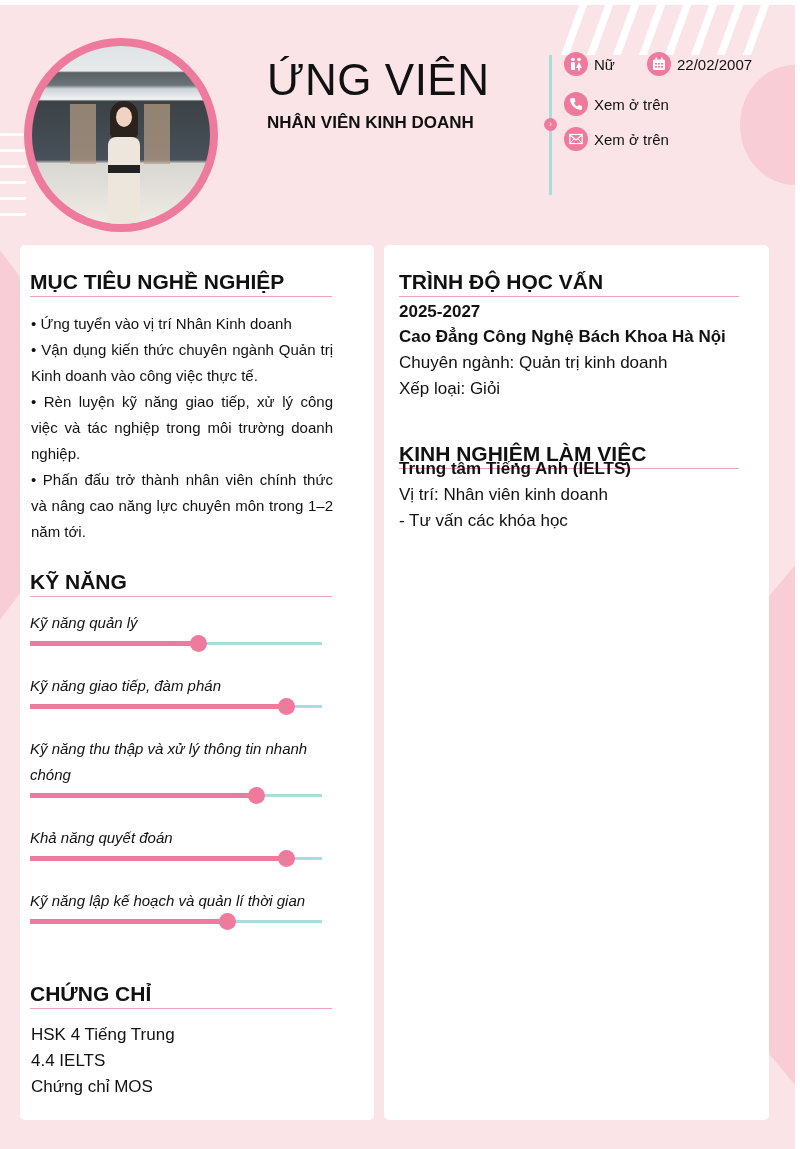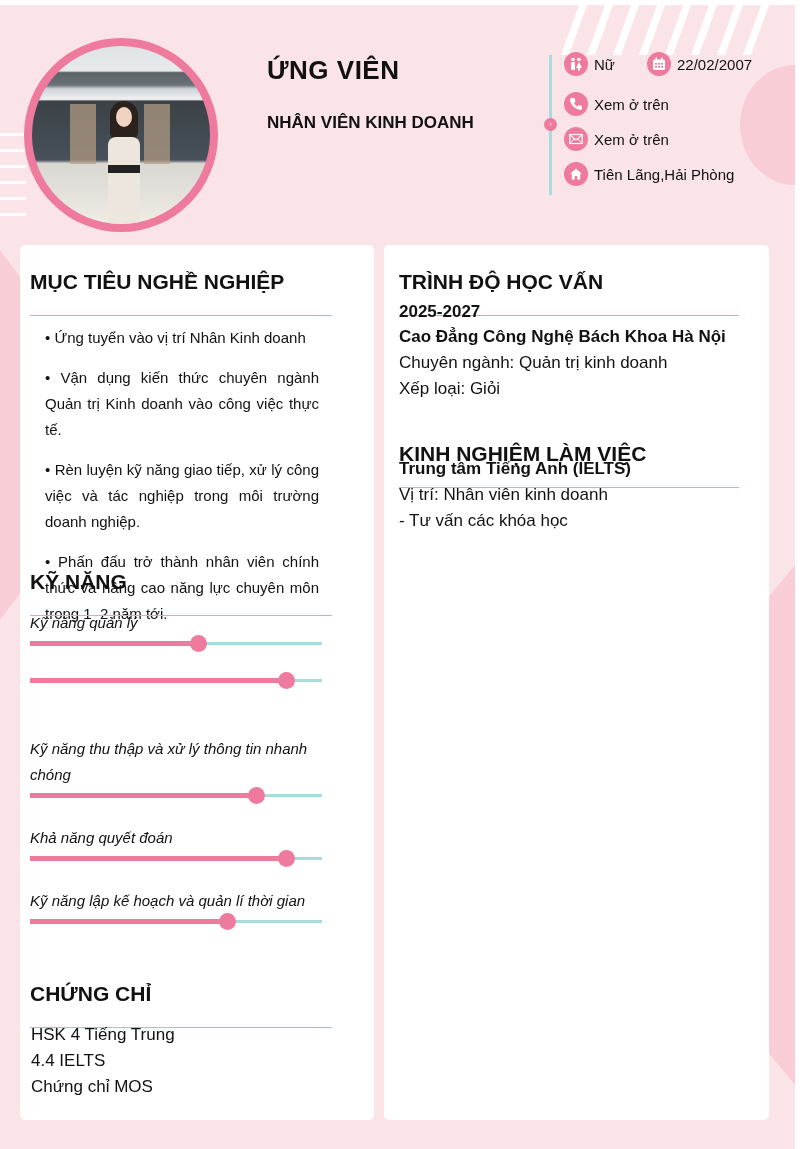--- a/index.html
+++ b/index.html
@@ -21,36 +21,36 @@
             background:#ee7a9d; }
   .avatar-inner { position:absolute; left:8px; top:8px; width:178px; height:178px; border-radius:50%; overflow:hidden;
                   background:linear-gradient(#dfe3e6 0%, #e8eaec 14%, #5a6266 15%, #6c7379 22%, #cdd2d6 24%, #f1f2f3 30%, #3b4347 31%, #48505a 64%, #d9d7d2 66%, #efebe5 100%); }
   .avatar-pillar { position:absolute; top:58px; width:26px; height:60px; background:#b79e86; opacity:.7; }
   .avatar-person { position:absolute; left:72px; top:55px; width:40px; height:125px; }
   .avatar-hair { position:absolute; left:6px; top:0; width:28px; height:38px; border-radius:14px 14px 6px 6px; background:#2b211d; }
   .avatar-face { position:absolute; left:12px; top:6px; width:16px; height:20px; border-radius:50%; background:#f1d3c3; }
   .avatar-dress { position:absolute; left:4px; top:36px; width:32px; height:90px; border-radius:8px 8px 2px 2px; background:#ece6dc; }
   .avatar-belt { position:absolute; left:4px; top:64px; width:32px; height:8px; background:#222; }
   
-  .name { position:absolute; left:267px; top:50px; font-size:26px; font-weight:bold; letter-spacing:0.5px; }
+  .name { position:absolute; left:267px; top:50px; font-size:44px; font-weight:normal; letter-spacing:0.5px; }
   .role { position:absolute; left:267px; top:108px; font-size:17px; font-weight:bold; }
   .contact-rail { position:absolute; left:549px; top:50px; width:3px; height:140px; background:#a8dcdd; }
   .contact-dot { position:absolute; left:544px; top:113px; width:13px; height:13px; border-radius:50%; background:#ee7a9d;
                  color:#fbe4e7; font-size:9px; line-height:13px; text-align:center; }
   .contact { position:absolute; display:flex; align-items:center; font-size:15px; color:#111; }
   .cicon { width:24px; height:24px; border-radius:50%; background:#ee7a9d; margin-right:6px; display:flex;
            align-items:center; justify-content:center; }
   .cicon svg { width:14px; height:14px; }
   
   .card { position:absolute; background:#fff; border-radius:5px; }
   .card-left { left:20px; top:240px; width:354px; height:875px; }
   .card-right { left:384px; top:240px; width:385px; height:875px; }
-  .h2 { position:absolute; font-size:21px; font-weight:bold; color:#111; border-bottom:1px solid #e7a3bf; padding-bottom:21px; }
+  .h2 { position:absolute; font-size:21px; font-weight:bold; color:#111; border-bottom:1px solid #e7a3bf; padding-bottom:2px; }
   .para { position:absolute; font-size:15px; line-height:26px; text-align:justify; }
-  .para p { margin:14px; }
+  .para p { margin:0; }
   .skill { position:absolute; left:10px; width:292px;font-style:italic; }
   .skill-label { font-size:15px; line-height:26px; }
   .track { position:relative; height:3px; background:#a8dcdd; margin-top:6px; }
   .fill { position:absolute; left:0; top:-1px; height:5px; background:#ee7a9d; }
   .thumb { position:absolute; top:-7px; width:17px; height:17px; margin-left:-8px; border-radius:50%; background:#ee7a9d; }
   .lines { position:absolute; font-size:17px; line-height:26px; }
   .bold { font-weight:bold; }
 </style>
 </head>
 <body>
@@ -138,48 +138,41 @@
   <div class="contact" style="left:564px; top:122px;">
     <span class="cicon">
       <svg viewBox="0 0 14 14">
           <rect x="0.8" y="2.5" width="12.4" height="9" fill="none" stroke="#fff" stroke-width="1.2"></rect>
           <path d="M1 3 L7 8 L13 3" fill="none" stroke="#fff" stroke-width="1.2"></path>
           <path d="M1 11.3 L5.3 6.8 M13 11.3 L8.7 6.8" stroke="#fff" stroke-width="1"></path>
         </svg>
     </span>
     <span>Xem ở trên</span>
   </div>
-  <div class="contact" style="left:564px; top:157px;">
-    <span class="cicon">
-      <svg viewBox="0 0 14 14">
-          <path d="M7 1.5 L13 7 L11.2 7 L11.2 12.5 L8.3 12.5 L8.3 9 L5.7 9 L5.7 12.5 L2.8 12.5 L2.8 7 L1 7 Z" fill="#fff"></path>
-        </svg>
-    </span>
-    <span>Tiên Lãng,Hải Phòng</span>
-  </div>
 
   <div class="card card-left">
     <div class="h2" style="left:10px; top:25px; width:302px;">MỤC TIÊU NGHỀ NGHIỆP</div>
     <div class="para" style="left:11px; top:66px; width:302px;">
       <p style="text-align:left">• Ứng tuyển vào vị trí Nhân Kinh doanh</p>
       <p>• Vận dụng kiến thức chuyên ngành Quản trị Kinh doanh vào công việc thực tế.</p>
       <p>• Rèn luyện kỹ năng giao tiếp, xử lý công việc và tác nghiệp trong môi trường doanh nghiệp.</p>
       <p>• Phấn đấu trở thành nhân viên chính thức và nâng cao năng lực chuyên môn trong 1–2 năm tới.</p>
     </div>
 
     <div class="h2" style="left:10px; top:325px; width:302px;">KỸ NĂNG</div>
 
     <div class="skill" style="top:365px;">
       <div class="skill-label">Kỹ năng quản lý</div>
       <div class="track">
         <div class="fill" style="width:57.5%"></div>
           <div class="thumb" style="left:57.5%"></div>
       </div>
     </div>
     <div class="skill" style="top:428px;">
+      <div class="skill-label">Kỹ năng giao tiếp, đàm phán</div>
       <div class="track">
         <div class="fill" style="width:87.7%"></div>
           <div class="thumb" style="left:87.7%"></div>
       </div>
     </div>
     <div class="skill" style="top:580px;">
       <div class="skill-label">Khả năng quyết đoán</div>
       <div class="track">
         <div class="fill" style="width:87.7%"></div>
           <div class="thumb" style="left:87.7%"></div>

